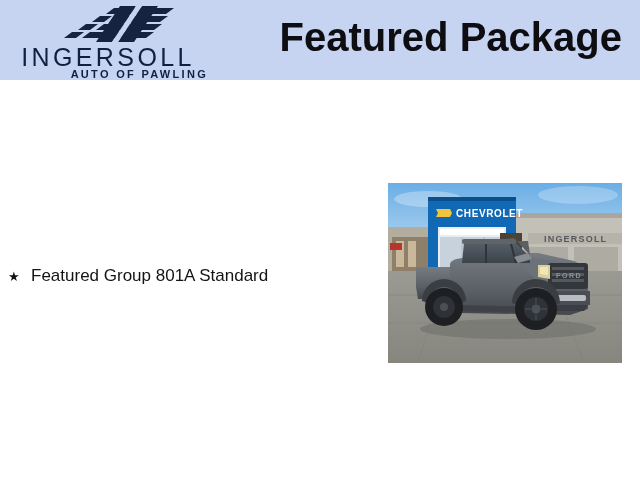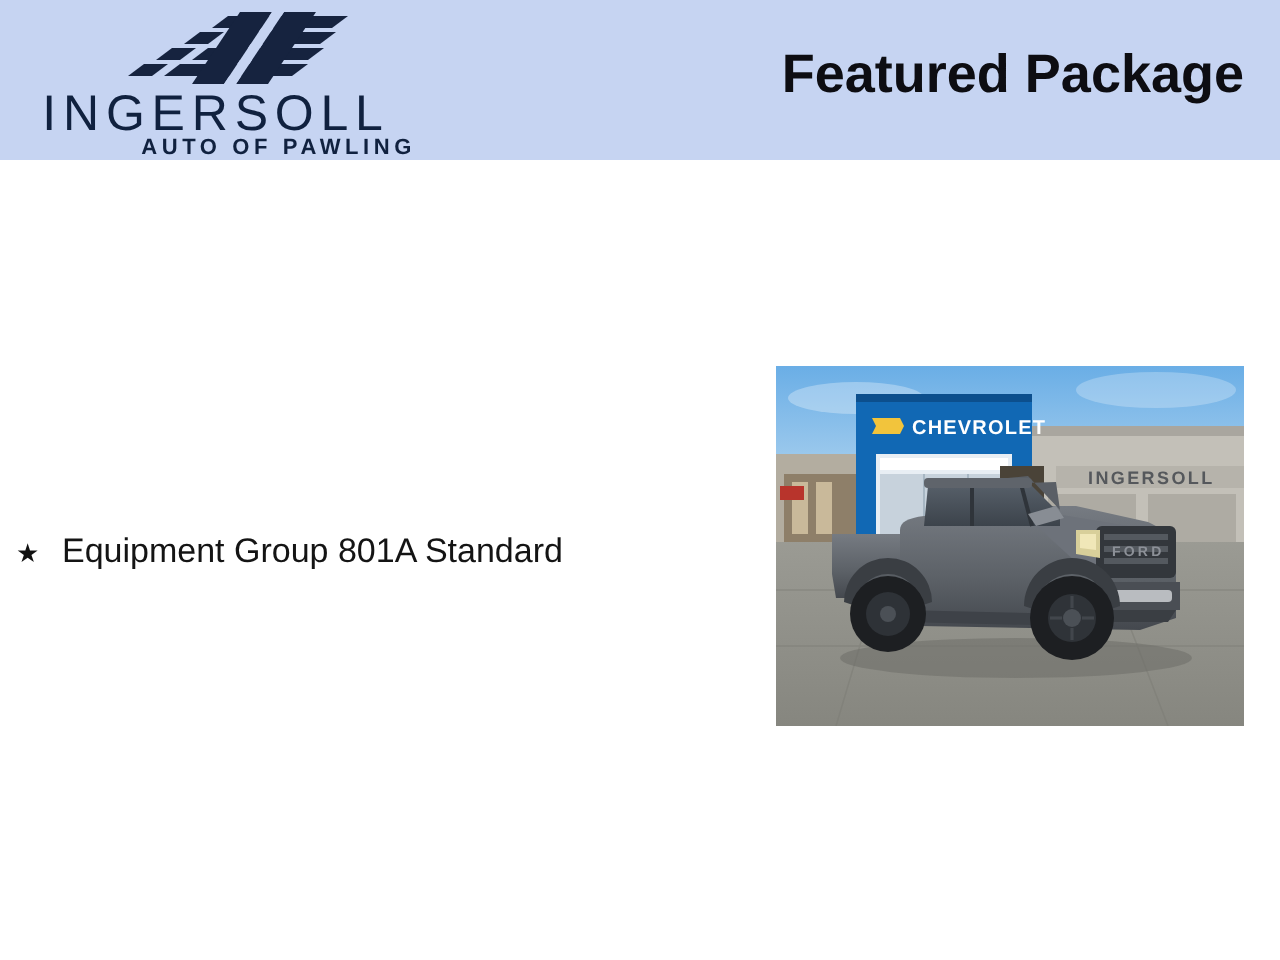--- a/index.html
+++ b/index.html
@@ -66,21 +66,21 @@
     color: #10213f;
     line-height: 12px;
     white-space: nowrap;
   }
 
   
   #page-title {
     position: absolute;
     right: 18px;
     top: 18px;
-    font-size: 27px;
+    font-size: 40px;
     font-weight: bold;
     color: #0d0d12;
     letter-spacing: 0px;
     line-height: 38px;
     white-space: nowrap;
     text-align: right;
   }
 
   
   #feature-list {
@@ -160,21 +160,21 @@
 
     <div id="logo-tagline">AUTO OF PAWLING</div>
   </div>
 
   <div id="page-title">Featured Package</div>
 </div>
 
 <ul id="feature-list">
   <li class="feature-item">
     <span class="feature-bullet">★</span>
-    <span class="feature-label">Equipment Group 801A Standard</span>
+    <span class="feature-label">Featured Group 801A Standard</span>
   </li>
 </ul>
 
 <div id="vehicle-photo" title="Gray Ford F-150 Raptor pickup truck parked in front of dealership">
   <svg width="234" height="180" viewBox="0 0 234 180" xmlns="http://www.w3.org/2000/svg">
     <defs>
       <linearGradient id="skyGrad" x1="0" y1="0" x2="0" y2="1">
         <stop offset="0%" stop-color="#6aaee6"></stop>
         <stop offset="100%" stop-color="#b6d7f0"></stop>
       </linearGradient>

